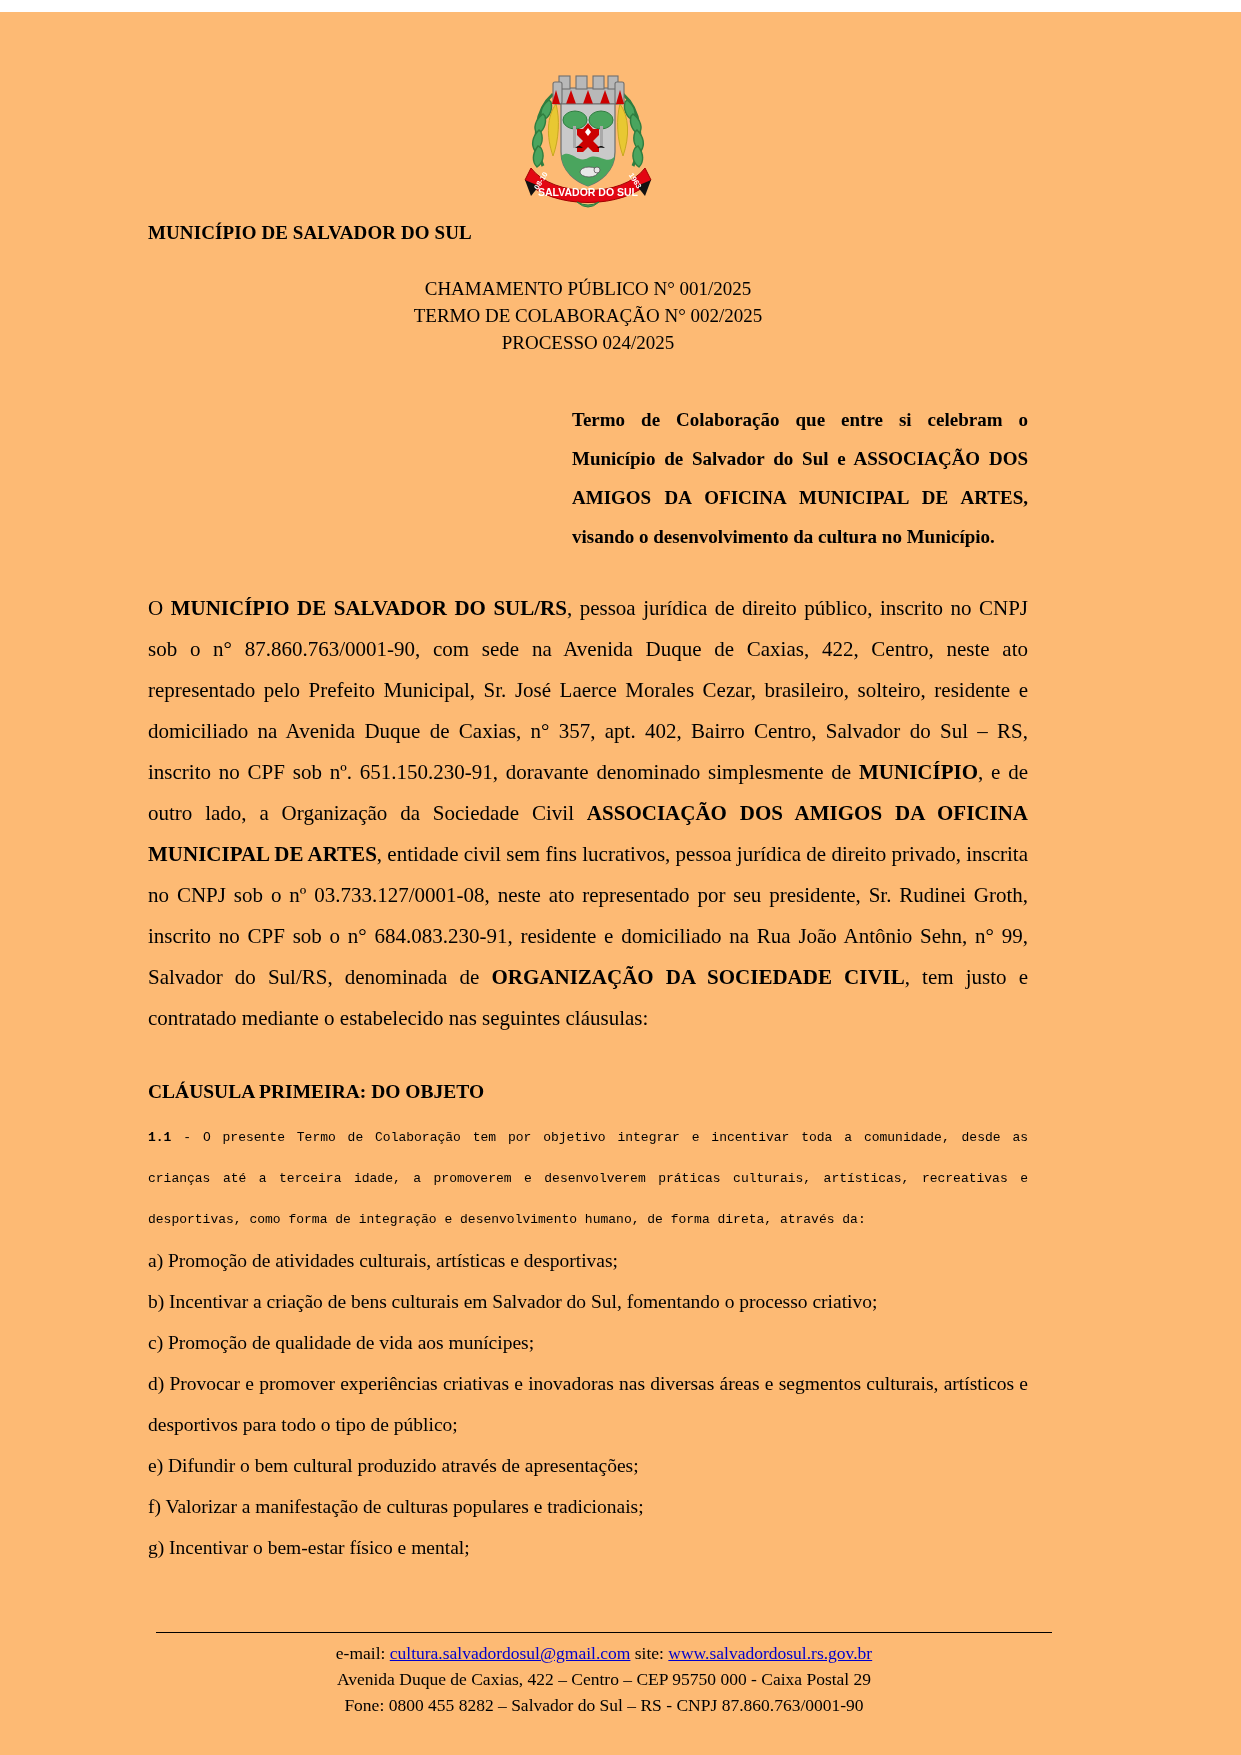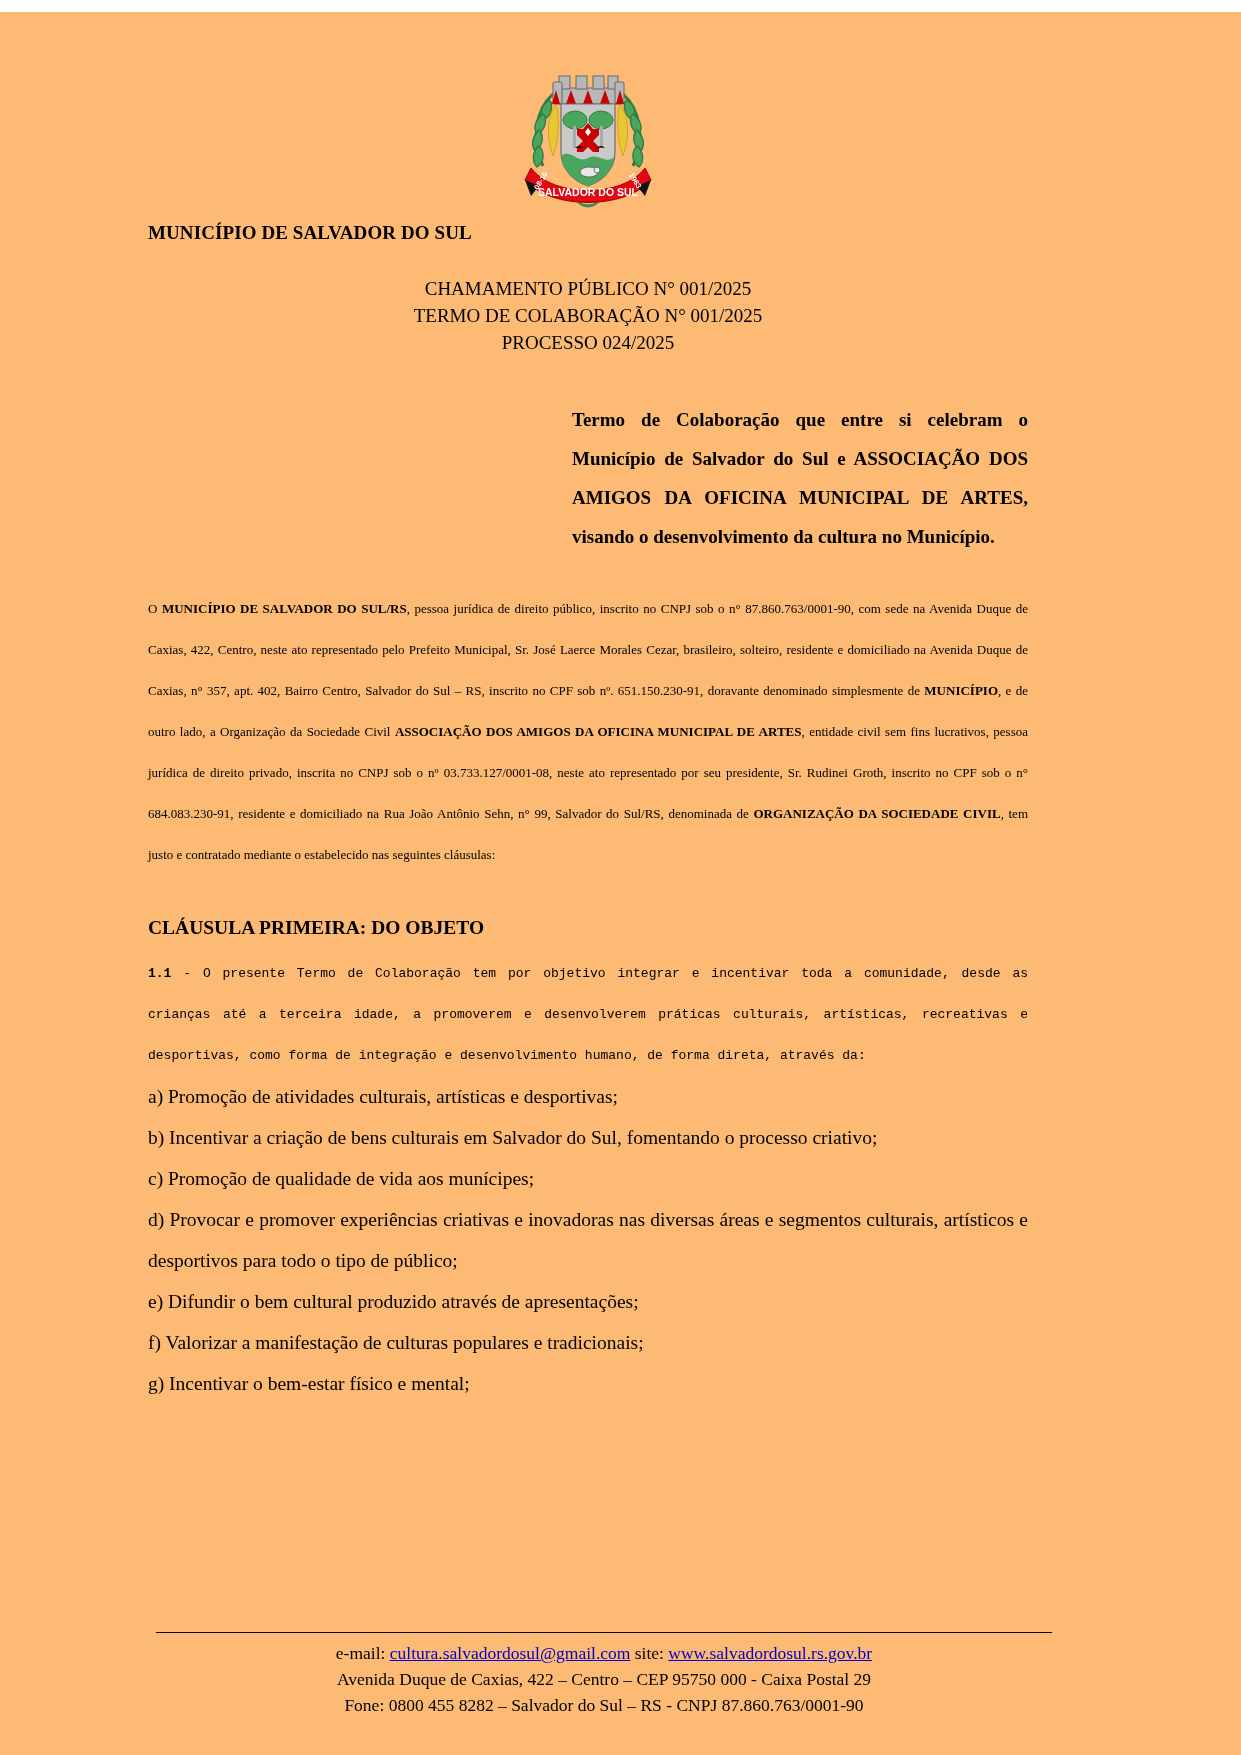--- a/index.html
+++ b/index.html
@@ -63,21 +63,21 @@
     font-weight: bold;
     font-size: 19px;
     line-height: 39px;
     text-align: justify;
     text-justify: inter-word;
   }
 
   
   .body-par {
     margin-top: 32px;
-    font-size: 13px;
+    font-size: 21px;
     line-height: 41px;
     text-align: justify;
     text-justify: inter-word;
   }
   .body-par b { font-weight: bold; }
 
   .clause-head {
     margin-top: 38px;
     font-size: 19.5px;
     font-weight: bold;
@@ -192,21 +192,21 @@
         <text x="120" y="122" font-family="'Liberation Sans', sans-serif" font-size="7.5" font-weight="bold" fill="#ffffff" text-anchor="middle" transform="rotate(58 120 122)">1963</text>
 
         <path d="M64 142 q11 10 22 0 q-11 6 -22 0 Z" fill="#4aa55e" stroke="#2f7d3f" stroke-width="1"></path>
       </svg>
     </div>
 
     <div class="hdr-line">MUNICÍPIO DE SALVADOR DO SUL</div>
 
     <div class="title-block">
       <div>CHAMAMENTO PÚBLICO N° 001/2025</div>
-      <div>TERMO DE COLABORAÇÃO N° 001/2025</div>
+      <div>TERMO DE COLABORAÇÃO N° 002/2025</div>
       <div>PROCESSO 024/2025</div>
     </div>
 
     <div class="preamble"><b>Termo de Colaboração que entre si celebram o Município de Salvador do Sul e </b><b>ASSOCIAÇÃO DOS AMIGOS DA OFICINA MUNICIPAL DE ARTES</b><b>, visando o desenvolvimento da cultura no Município.</b></div>
 
     <div class="body-par"><span>O </span><b>MUNICÍPIO DE SALVADOR DO SUL/RS</b><span>, pessoa jurídica de direito público, inscrito no CNPJ sob o n° 87.860.763/0001-90, com sede na Avenida Duque de Caxias, 422, Centro, neste ato representado pelo Prefeito Municipal, Sr. José Laerce Morales Cezar, brasileiro, solteiro, residente e domiciliado na Avenida Duque de Caxias, n° 357, apt. 402, Bairro Centro, Salvador do Sul – RS, inscrito no CPF sob nº. 651.150.230-91, doravante denominado simplesmente de </span><b>MUNICÍPIO</b><span>, e de outro lado, a Organização da Sociedade Civil </span><b>ASSOCIAÇÃO DOS AMIGOS DA OFICINA MUNICIPAL DE ARTES</b><span>, entidade civil sem fins lucrativos, pessoa jurídica de direito privado, inscrita no CNPJ sob o nº 03.733.127/0001-08, neste ato representado por seu presidente, Sr. Rudinei Groth, inscrito no CPF sob o n° 684.083.230-91, residente e domiciliado na Rua João Antônio Sehn, n° 99, Salvador do Sul/RS,   denominada de </span><b>ORGANIZAÇÃO DA SOCIEDADE CIVIL</b><span>,  tem justo e contratado mediante o estabelecido nas seguintes cláusulas:</span></div>
 
     <div class="clause-head">CLÁUSULA PRIMEIRA: DO OBJETO</div>
 
     <div class="clause-par"><b>1.1</b><span> - O presente Termo de Colaboração tem por objetivo integrar e incentivar toda a comunidade, desde as crianças até a terceira idade, a promoverem e desenvolverem práticas culturais, artísticas, recreativas e desportivas, como forma de integração e desenvolvimento humano, de forma direta, através da:</span></div>

